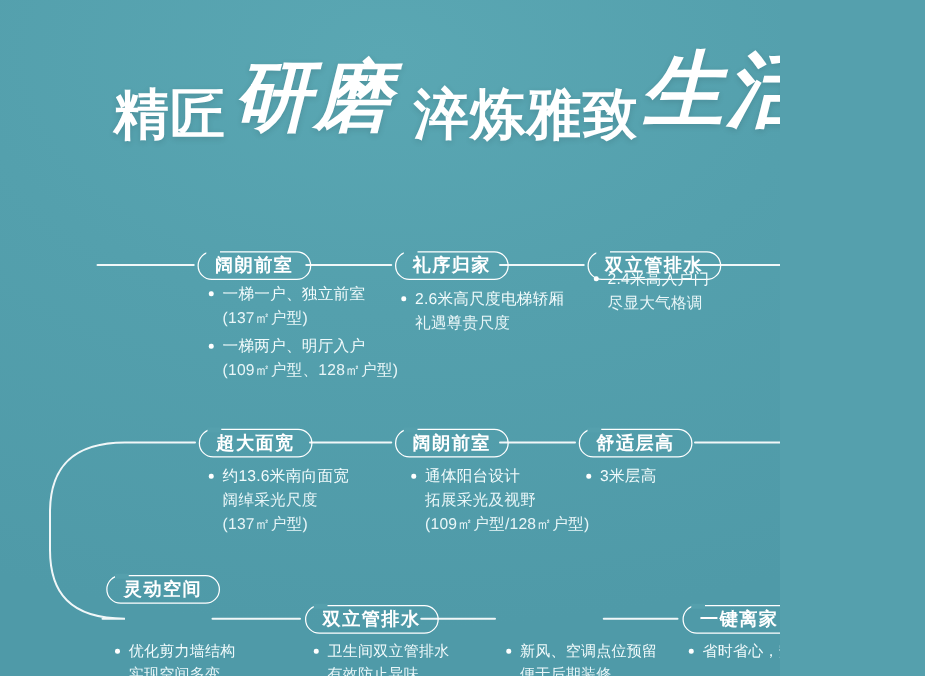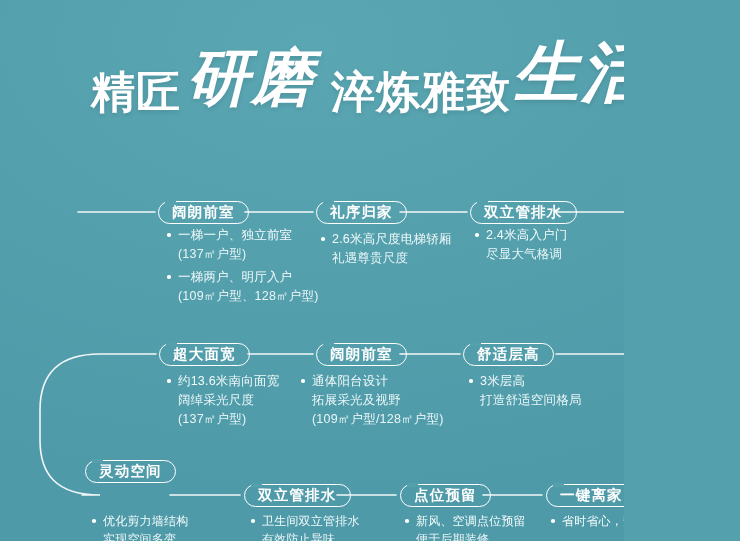--- a/index.html
+++ b/index.html
@@ -211,21 +211,21 @@
     <div class="bullet-row">
       <span class="dot"></span>
       <span>2.6米高尺度电梯轿厢</span>
       <span class="sub">礼遇尊贵尺度</span>
     </div>
   </div>
 
   <div class="chip" style="left:470px; top:201px;">
     <span>双立管排水</span>
   </div>
-  <div class="block" style="left:474px; top:226px;">
+  <div class="block" style="left:474px; top:214px;">
     <div class="bullet-row">
       <span class="dot"></span>
       <span>2.4米高入户门</span>
       <span class="sub">尽显大气格调</span>
     </div>
   </div>
 
   <div class="chip" style="left:159px; top:343px;">
     <span>超大面宽</span>
   </div>
@@ -234,37 +234,36 @@
       <span class="dot"></span>
       <span>约13.6米南向面宽</span>
       <span class="sub">阔绰采光尺度</span>
       <span class="sub">(137㎡户型)</span>
     </div>
   </div>
 
   <div class="chip" style="left:316px; top:343px;">
     <span>阔朗前室</span>
   </div>
-  <div class="block" style="left:300px; top:372px;">
+  <div class="block" style="left:328px; top:372px;">
     <div class="bullet-row">
       <span class="dot"></span>
       <span>通体阳台设计</span>
       <span class="sub">拓展采光及视野</span>
       <span class="sub">(109㎡户型/128㎡户型)</span>
     </div>
   </div>
 
   <div class="chip" style="left:463px; top:343px;">
     <span>舒适层高</span>
   </div>
   <div class="block" style="left:468px; top:372px;">
     <div class="bullet-row">
       <span class="dot"></span>
       <span>3米层高</span>
-      <span class="sub">打造舒适空间格局</span>
     </div>
   </div>
 
   <div class="chip" style="left:85px; top:460px;">
     <span>灵动空间</span>
   </div>
   <div class="block row3" style="left:91px; top:512px;">
     <div class="bullet-row">
       <span class="dot"></span>
       <span>优化剪力墙结构</span>
@@ -276,23 +275,20 @@
     <span>双立管排水</span>
   </div>
   <div class="block row3" style="left:250px; top:512px;">
     <div class="bullet-row">
       <span class="dot"></span>
       <span>卫生间双立管排水</span>
       <span class="sub">有效防止异味</span>
     </div>
   </div>
 
-  <div class="chip" style="left:400px; top:484px;">
-    <span>点位预留</span>
-  </div>
   <div class="block row3" style="left:404px; top:512px;">
     <div class="bullet-row">
       <span class="dot"></span>
       <span>新风、空调点位预留</span>
       <span class="sub">便于后期装修</span>
     </div>
   </div>
 
   <div class="chip" style="left:546px; top:484px;">
     <span>一键离家</span>

